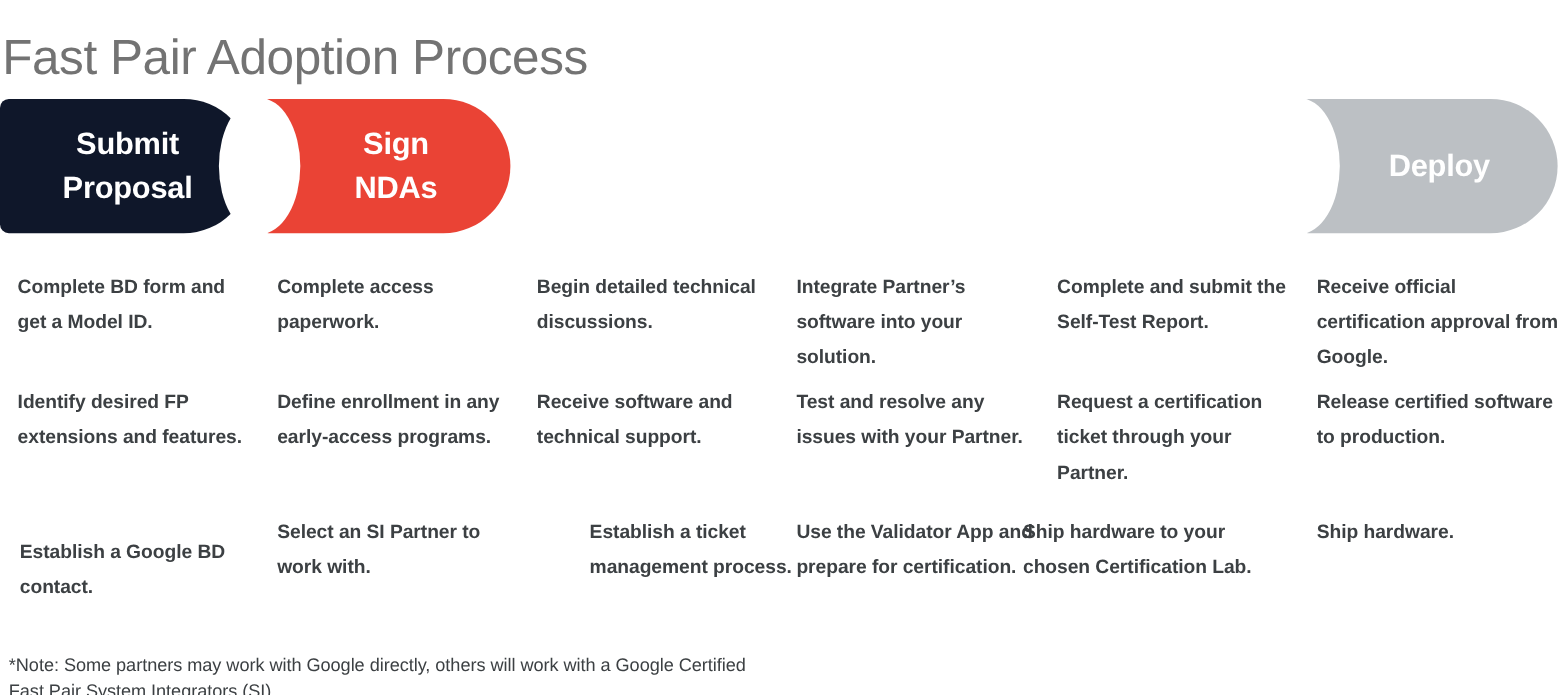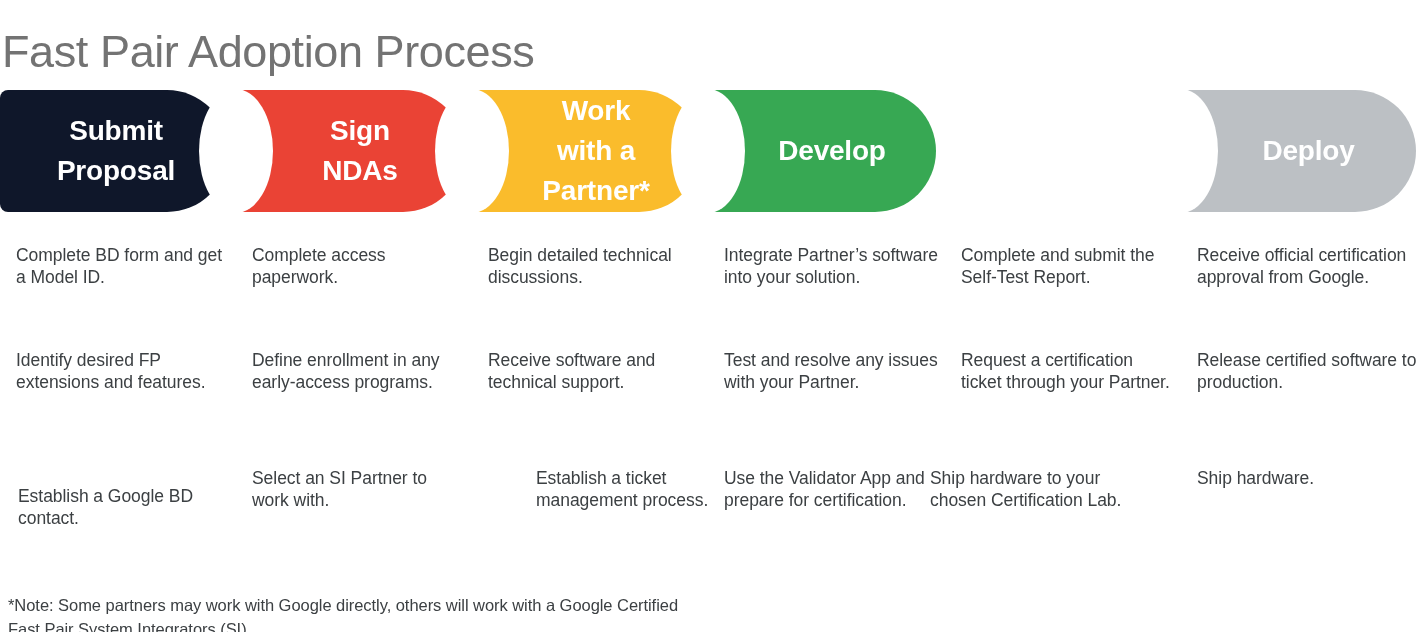--- a/index.html
+++ b/index.html
@@ -87,22 +87,22 @@
   }
   .bullet-row {
     position: absolute;
     left: 0;
     width: 1423px;
   }
   .bullet-cell {
     position: absolute;
     top: 0;
     font-size: 17.5px;
-    line-height: 22px;
-    font-weight: 400;
+    line-height: 32px;
+    font-weight: 700;
     color: #3c4043;
     letter-spacing: -0.05px;
   }
 
   
   #footnote {
     position: absolute;
     left: 8px;
     top: 576px;
     width: 700px;
@@ -119,30 +119,20 @@
 
 <div id="banner-row">
     <div class="banner first" style="left: 0px; width: 228px; background: #0f172a;">
       <div class="banner-label">Submit
 Proposal</div>
     </div>
     <div class="banner" style="left: 236px; width: 228px; background: rgb(234, 67, 53);">
       <div class="notch"></div>
       <div class="banner-label">Sign
 NDAs</div>
-    </div>
-    <div class="banner" style="left: 472px; width: 228px; background: rgb(250, 188, 44);">
-      <div class="notch"></div>
-      <div class="banner-label">Work
-with a
-Partner*</div>
-    </div>
-    <div class="banner" style="left: 708px; width: 228px; background: rgb(55, 168, 83);">
-      <div class="notch"></div>
-      <div class="banner-label">Develop</div>
     </div>
     <div class="banner" style="left: 1181px; width: 235px; background: rgb(188, 192, 196);">
       <div class="notch"></div>
       <div class="banner-label">Deploy</div>
     </div>
   </div>
 
 <div id="bullets">
     <div class="bullet-row" style="top: 8px;">
       <div class="bullet-cell" style="left: 16px; width: 215px;">Complete BD form and get a Model ID.</div>

